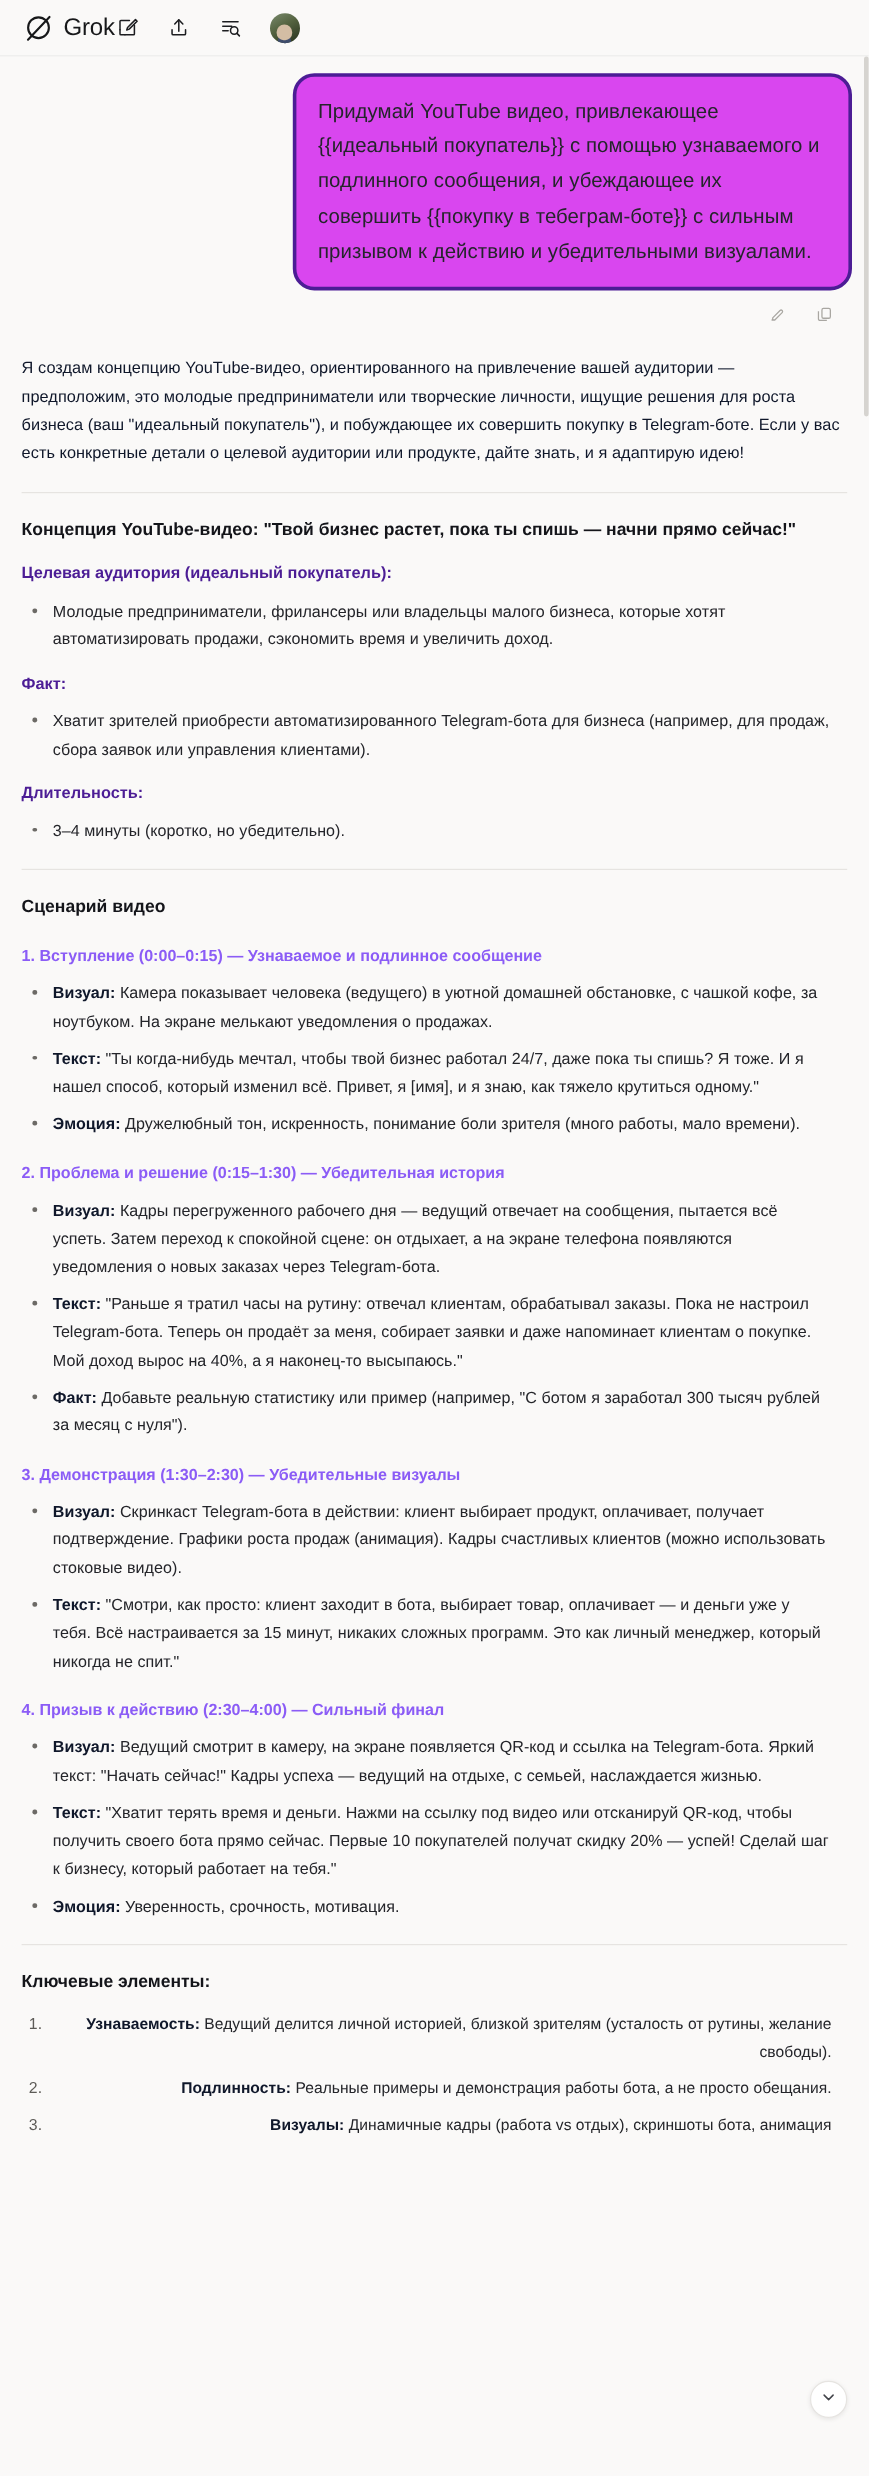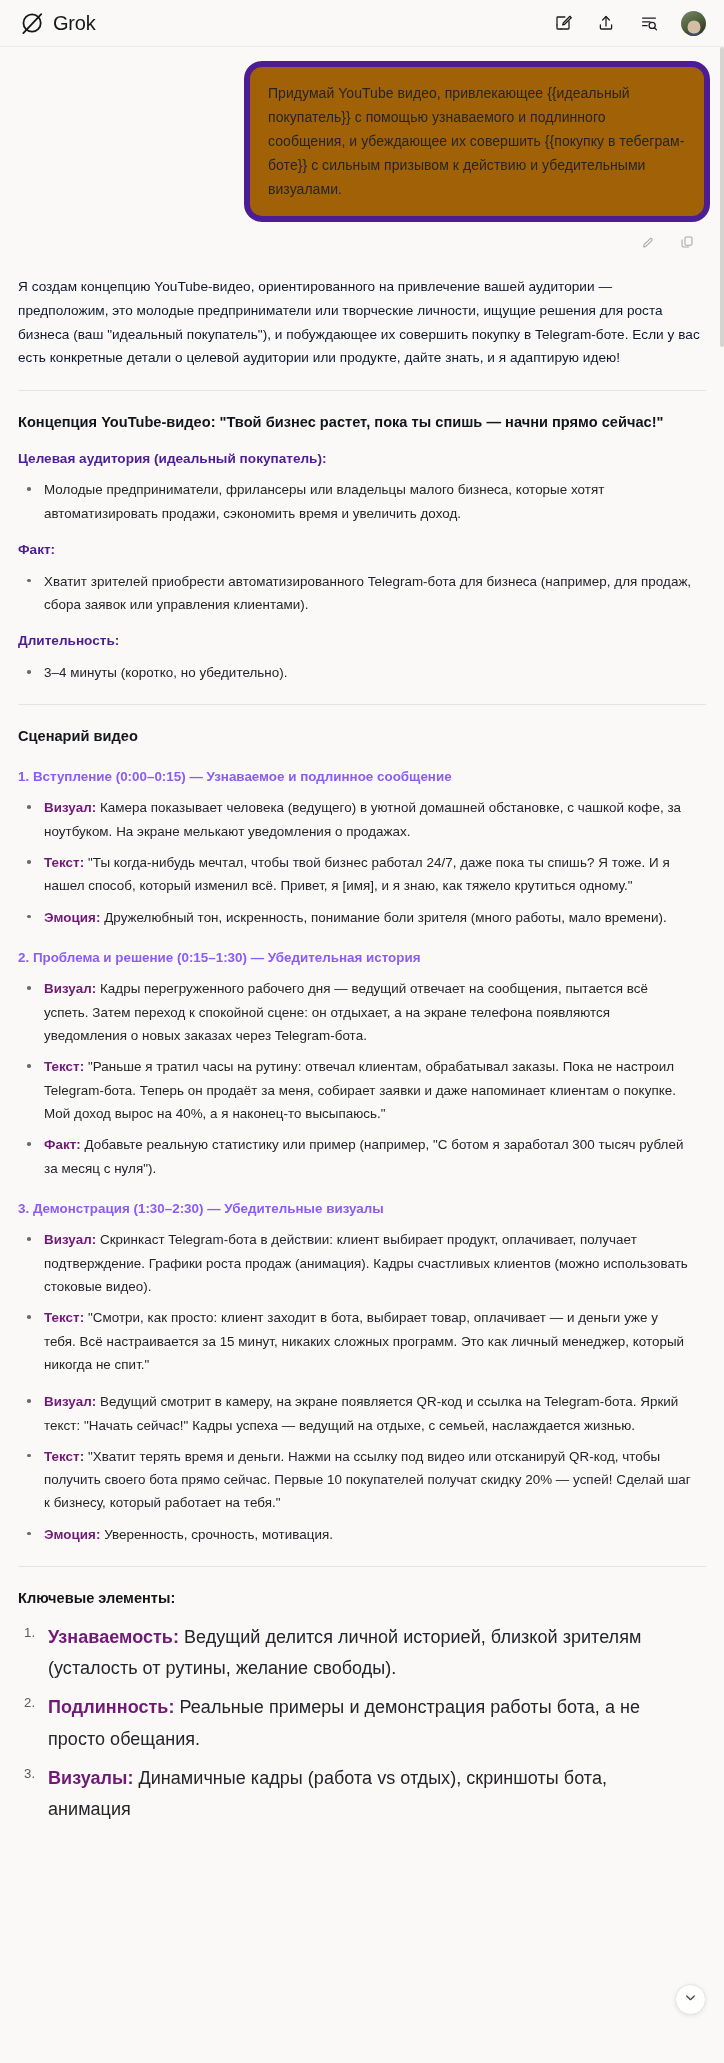--- a/index.html
+++ b/index.html
@@ -10,21 +10,20 @@
     color: #1a1a1a;
     -webkit-font-smoothing: antialiased;
   }
   body { position: relative; min-height: 2063px; overflow: hidden; }
 
   
   .header {
     height: 47px;
     display: flex;
     align-items: center;
-    justify-content: space-between;
     padding: 0 18px 0 20px;
     background: #faf9f8;
     border-bottom: 1px solid #ededeb;
     position: relative;
   }
   .brand { display: flex; align-items: center; gap: 8px; }
   .brand-logo { width: 25px; height: 25px; display: block; }
   .brand-name {
     font-size: 20px;
     font-weight: 500;
@@ -56,26 +55,26 @@
 
   
   .conversation {
     padding: 0 14px 40px 14px;
   }
   .content-col { max-width: 696px; margin: 0 auto; }
 
   
   .user-row { display: flex; justify-content: flex-end; padding-top: 14px; }
   .user-bubble {
-    background: #a16207;
-    border: 6px solid #4c1d95;
+    background: #d946ef;
+    border: 3px solid #4c1d95;
     border-radius: 18px;
     padding: 14px 18px 15px 18px;
     max-width: 466px;
-    font-size: 14px;
+    font-size: 17px;
     line-height: 1.72;
     color: #24252a;
     letter-spacing: 0.05px;
   }
   .msg-actions {
     display: flex; justify-content: flex-end;
     gap: 24px;
     padding: 12px 16px 0 0;
   }
   .msg-actions .micon {
@@ -134,35 +133,36 @@
     position: absolute;
     left: 9px; top: 9px;
     width: 3.5px; height: 3.5px;
     border-radius: 50%;
     background: #6c6a66;
   }
   ol.n-list { counter-reset: nli; }
   ol.n-list > li {
     position: relative;
     padding-left: 30px;
-    font-size: 18px;
+    font-size: 13px;
     line-height: 1.74;
     color: #24252a;
     margin-bottom: 8px;
     counter-increment: nli;
     letter-spacing: 0.04px;
+    text-align: right;
   }
   ol.n-list > li::before {
     content: counter(nli) ".";
     position: absolute;
     left: 6px; top: 0;
     color: #5d5b57;
     font-size: 13.2px;
   }
-  .lbl { font-weight: 700; color: #701a75; }
+  .lbl { font-weight: 700; color: #0f172a; }
 
   
   .scroll-btn {
     position: absolute;
     right: 18px;
     bottom: 48px;
     width: 31px; height: 31px;
     border-radius: 50%;
     background: #ffffff;
     border: 1px solid #e6e4e1;
@@ -296,20 +296,21 @@
         <li><span class="lbl">Текст:</span><span> "Раньше я тратил часы на рутину: отвечал клиентам, обрабатывал заказы. Пока не настроил Telegram-бота. Теперь он продаёт за меня, собирает заявки и даже напоминает клиентам о покупке. Мой доход вырос на 40%, а я наконец-то высыпаюсь."</span></li>
         <li><span class="lbl">Факт:</span><span> Добавьте реальную статистику или пример (например, "С ботом я заработал 300 тысяч рублей за месяц с нуля").</span></li>
       </ul>
 
       <h4 class="step-title">3. Демонстрация (1:30–2:30) — Убедительные визуалы</h4>
       <ul class="b-list">
         <li><span class="lbl">Визуал:</span><span> Скринкаст Telegram-бота в действии: клиент выбирает продукт, оплачивает, получает подтверждение. Графики роста продаж (анимация). Кадры счастливых клиентов (можно использовать стоковые видео).</span></li>
         <li><span class="lbl">Текст:</span><span> "Смотри, как просто: клиент заходит в бота, выбирает товар, оплачивает — и деньги уже у тебя. Всё настраивается за 15 минут, никаких сложных программ. Это как личный менеджер, который никогда не спит."</span></li>
       </ul>
 
+      <h4 class="step-title">4. Призыв к действию (2:30–4:00) — Сильный финал</h4>
       <ul class="b-list">
         <li><span class="lbl">Визуал:</span><span> Ведущий смотрит в камеру, на экране появляется QR-код и ссылка на Telegram-бота. Яркий текст: "Начать сейчас!" Кадры успеха — ведущий на отдыхе, с семьей, наслаждается жизнью.</span></li>
         <li><span class="lbl">Текст:</span><span> "Хватит терять время и деньги. Нажми на ссылку под видео или отсканируй QR-код, чтобы получить своего бота прямо сейчас. Первые 10 покупателей получат скидку 20% — успей! Сделай шаг к бизнесу, который работает на тебя."</span></li>
         <li><span class="lbl">Эмоция:</span><span> Уверенность, срочность, мотивация.</span></li>
       </ul>
 
       <hr class="sep">
 
       <h3 class="block-title">Ключевые элементы:</h3>
       <ol class="n-list">

